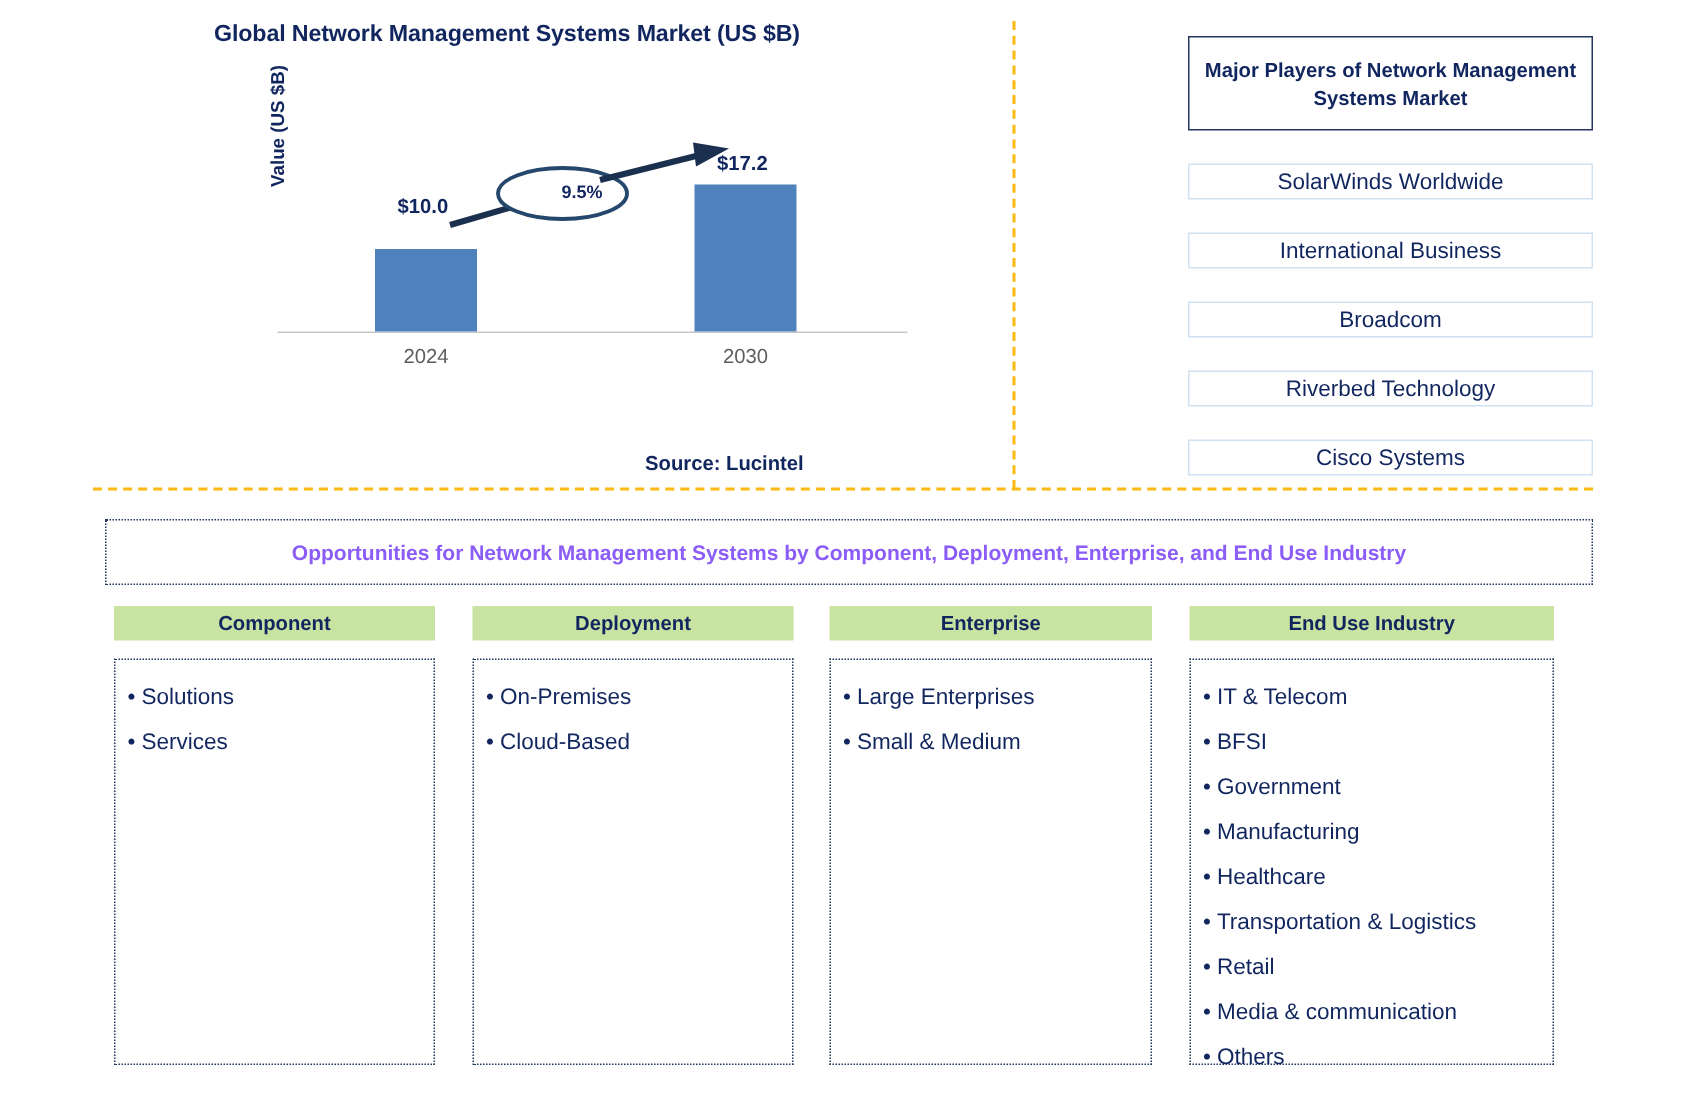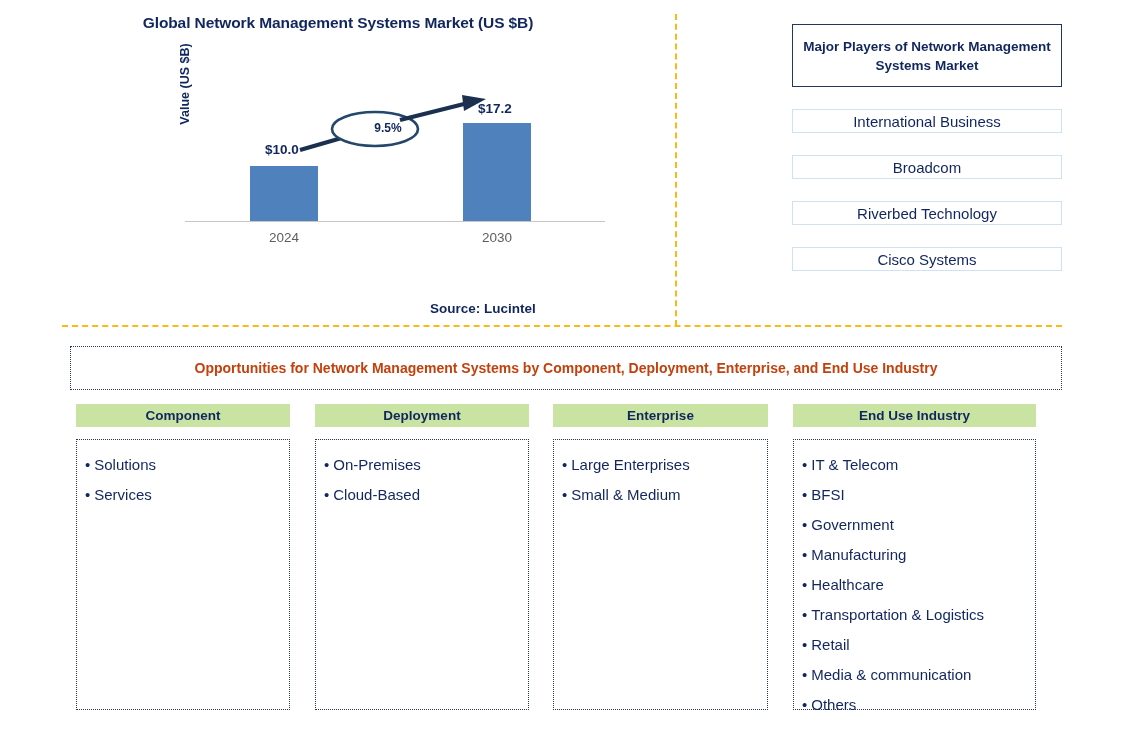--- a/index.html
+++ b/index.html
@@ -57,21 +57,21 @@
   #bar-2024 { left: 250px; top: 166px; width: 68px; height: 55px; }
   #bar-2030 { left: 463px; top: 123px; width: 68px; height: 98px; }
 
   .bar-value {
     position: absolute;
     font-size: 13.5px;
     font-weight: bold;
     color: #11265e;
     white-space: nowrap;
   }
-  #value-2024 { left: 265px; top: 142px; text-align: center; }
+  #value-2024 { left: 265px; top: 130px; text-align: center; }
   #value-2030 { left: 478px; top: 101px; }
 
   .tick-label {
     position: absolute;
     top: 230px;
     width: 90px;
     text-align: center;
     font-size: 13.5px;
     color: #5e5e5e;
   }
@@ -158,21 +158,21 @@
     left: 70px; top: 346px;
     box-sizing: border-box;
     width: 992px; height: 44px;
     border: 1.5px dotted #22365f;
     background: #ffffff;
     display: flex;
     align-items: center;
     justify-content: center;
     font-size: 14px;
     font-weight: bold;
-    color: #c2410c;
+    color: #8b5cf6;
   }
 
   #segment-columns {
     position: absolute;
     left: 76px; top: 404px;
     width: 975px; height: 310px;
   }
   .segment-col {
     position: absolute;
     top: 0;
@@ -238,20 +238,21 @@
   <div id="cagr-text">9.5%</div>
 
   <div id="source-label">Source: Lucintel</div>
 </div>
 
 <div id="v-divider"></div>
 <div id="h-divider"></div>
 
 <div id="players-panel">
   <div id="players-title">Major Players of Network Management Systems Market</div>
+  <div class="player-box">SolarWinds Worldwide</div>
   <div class="player-box">International Business</div>
   <div class="player-box">Broadcom</div>
   <div class="player-box">Riverbed Technology</div>
   <div class="player-box">Cisco Systems</div>
 </div>
 
 <div id="opportunities-banner">Opportunities for Network Management Systems by Component, Deployment, Enterprise, and End Use Industry</div>
 
 <div id="segment-columns">
 

